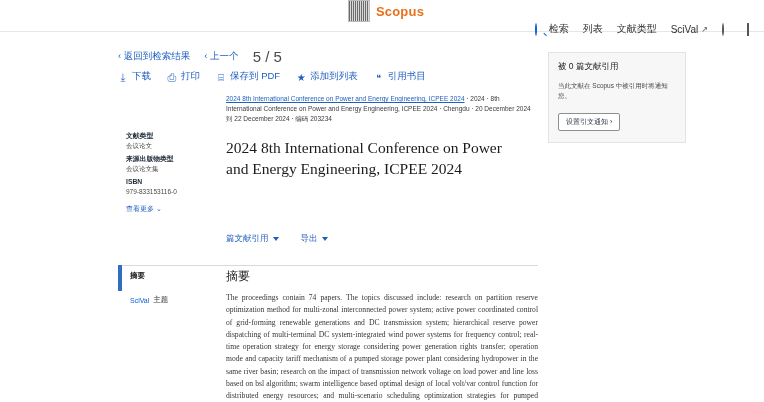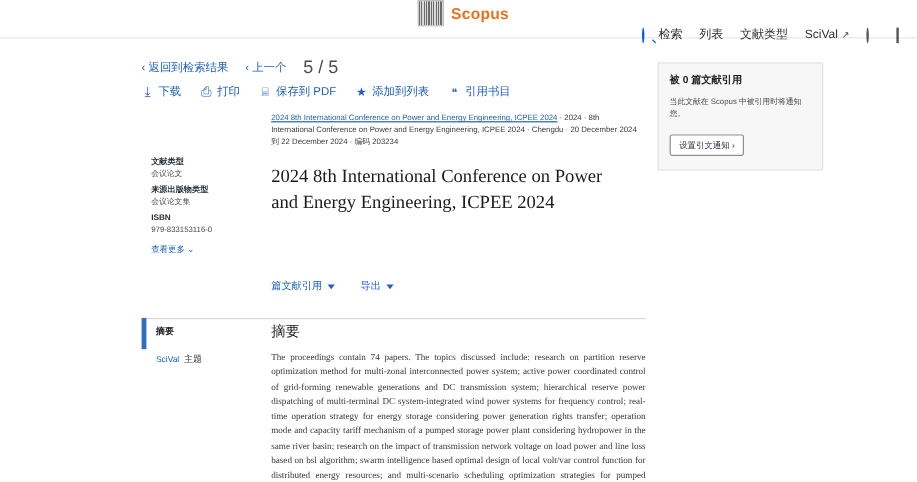--- a/index.html
+++ b/index.html
@@ -116,21 +116,21 @@
     position:absolute; top:292px; left:226px; width: 312px;
     font-family:"Liberation Serif", serif;
     font-size: 7.6px; line-height: 1.62; color: #353535; text-align: justify;
   }
 
   
   .rightpanel {
     position:absolute; top:52px; left:548px; width:138px;
     background:#f7f7f7; border:1px solid #e3e3e3; padding:8px 9px 11px 9px;
   }
-  .rp-title { font-size: 8.5px; color:#1b1b1b; font-weight:bold; margin-bottom:8px; }
+  .rp-title { font-size: 8.5px; color:#1b1b1b; font-weight:normal; margin-bottom:8px; }
   .rp-text { font-size: 6.5px; line-height:1.55; color:#4a4a4a; margin-bottom:9px; }
   .rp-btn {
     display:inline-block; border:1px solid #8f8f8f; background:#fff;
     font-size:7px; color:#1f2a37; padding:3px 7px; border-radius:2px; cursor:pointer;
   }
 </style>
 </head>
 <body>
 
 <div class="page">

